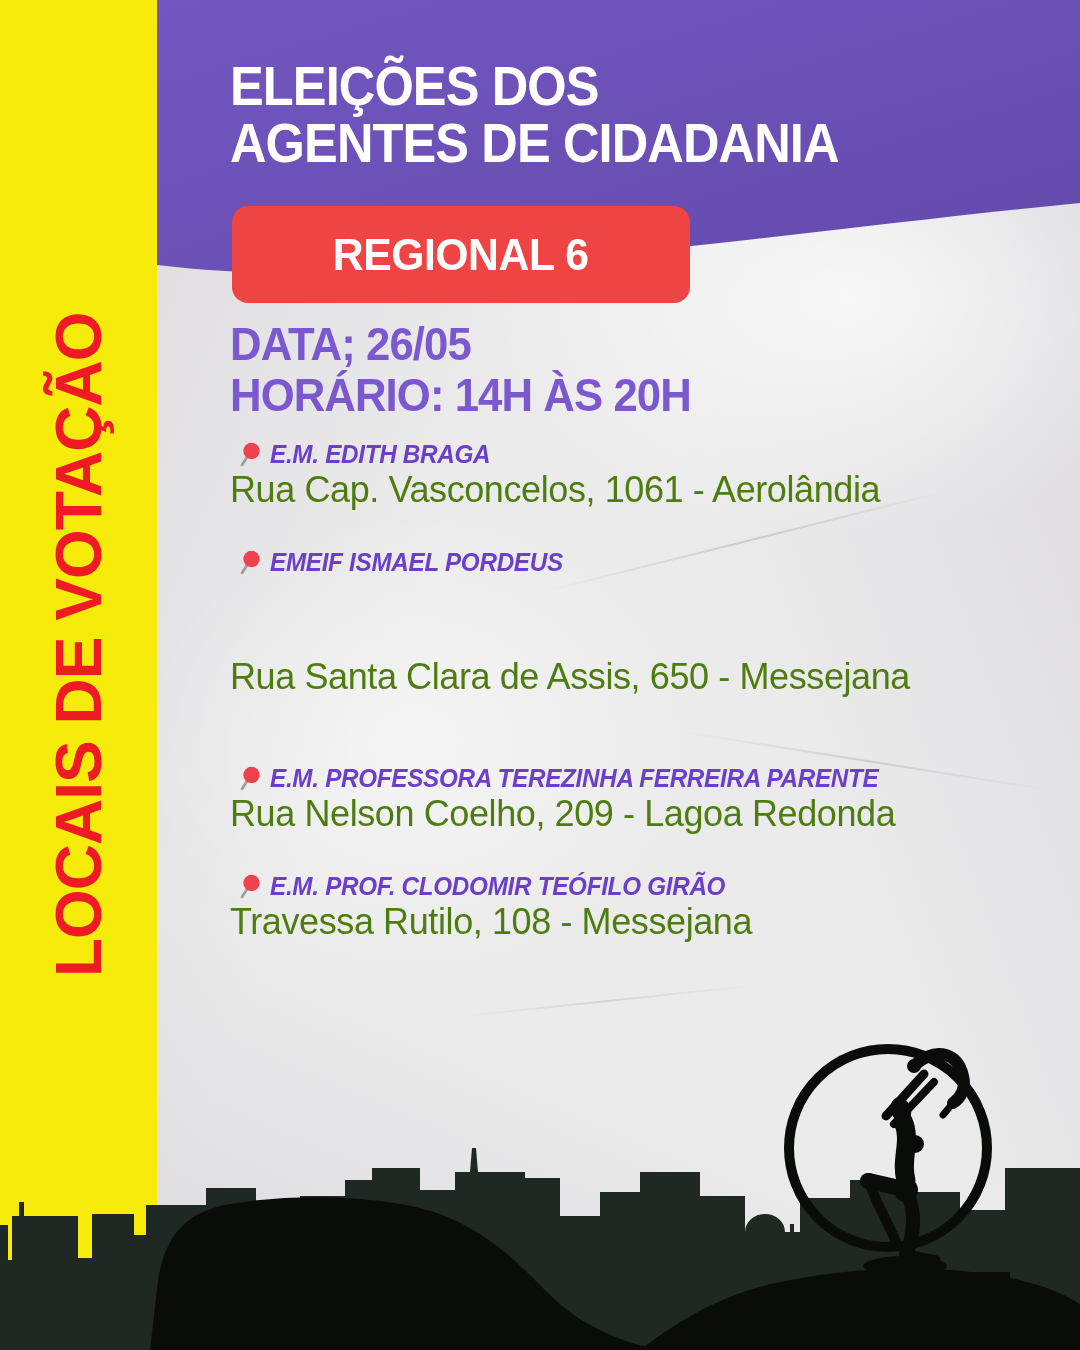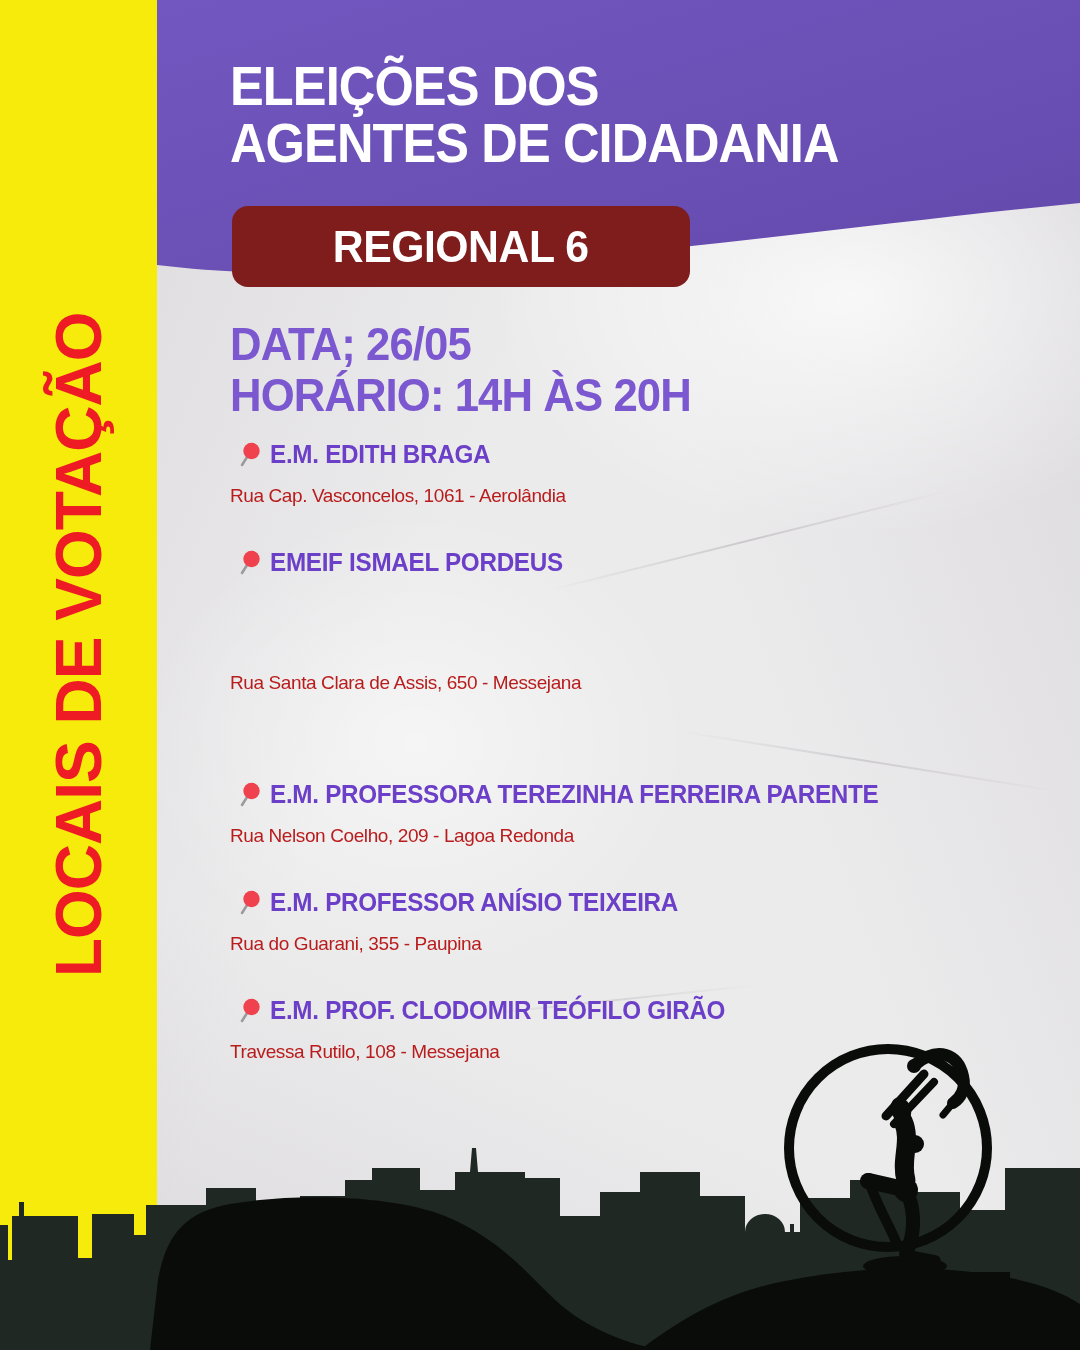--- a/index.html
+++ b/index.html
@@ -41,47 +41,47 @@
 
   
   .header-shape{position:absolute;left:157px;top:0;width:923px;height:300px;}
   .title{
     position:absolute;left:230px;top:58px;
     color:#ffffff;font-weight:700;font-size:55px;line-height:57px;
     letter-spacing:-1px;transform:scaleX(.92);transform-origin:left top;
     white-space:nowrap;
   }
   .badge{
-    position:absolute;left:232px;top:206px;width:458px;height:81px;
-    background:#7f1d1d;border-radius:16px;
+    position:absolute;left:232px;top:206px;width:458px;height:97px;
+    background:#ef4444;border-radius:16px;
     display:flex;align-items:center;justify-content:center;
   }
   .badge span{
     color:#fff;font-weight:700;font-size:45px;letter-spacing:-.5px;
     transform:scaleX(.95);white-space:nowrap;
   }
 
   .datetime{
     position:absolute;left:230px;top:318px;
     color:#7c58d0;font-weight:700;font-size:47px;line-height:51px;
     letter-spacing:-1px;transform:scaleX(.93);transform-origin:left top;
     white-space:nowrap;
   }
 
   
   .locations{position:absolute;left:230px;top:440px;width:640px;}
   .loc{height:108px;}
-  .loc-name-row{display:flex;align-items:center;gap:9px;padding-left:8px;}
+  .loc-name-row{display:flex;align-items:center;gap:9px;padding-left:8px;font-style:italic;}
   .loc-name{
     color:#6b3fc8;font-weight:700;font-size:25px;letter-spacing:-.3px;
     white-space:nowrap;transform:scaleX(.97);transform-origin:left center;
   }
   .pin{flex:0 0 auto;}
   .loc-addr{
-    margin-top:16px;color:#b91c1c;font-size:19px;letter-spacing:-.4px;
+    margin-top:0;color:#4d7c0f;font-size:36px;letter-spacing:-.4px;
     white-space:nowrap;
   }
 
   
   .footer{position:absolute;left:0;bottom:0;width:1080px;height:330px;}
 </style>
 </head>
 <body>
 
 <div class="poster">
@@ -152,30 +152,20 @@
       <div class="loc-name-row">
         <svg class="pin" width="23" height="26" viewBox="0 0 23 26">
             <line x1="4" y1="23" x2="11" y2="12" stroke="#9b9b9b" stroke-width="2.6" stroke-linecap="round"></line>
             <circle cx="13.5" cy="9" r="8.2" fill="#ef414e"></circle>
           </svg>
         <span class="loc-name">E.M. PROFESSORA TEREZINHA FERREIRA PARENTE</span>
       </div>
       <div class="loc-addr">Rua Nelson Coelho, 209 - Lagoa Redonda</div>
     </div>
 
-    <div class="loc">
-      <div class="loc-name-row">
-        <svg class="pin" width="23" height="26" viewBox="0 0 23 26">
-            <line x1="4" y1="23" x2="11" y2="12" stroke="#9b9b9b" stroke-width="2.6" stroke-linecap="round"></line>
-            <circle cx="13.5" cy="9" r="8.2" fill="#ef414e"></circle>
-          </svg>
-        <span class="loc-name">E.M. PROFESSOR ANÍSIO TEIXEIRA</span>
-      </div>
-      <div class="loc-addr">Rua do Guarani, 355 - Paupina</div>
-    </div>
 
     <div class="loc">
       <div class="loc-name-row">
         <svg class="pin" width="23" height="26" viewBox="0 0 23 26">
             <line x1="4" y1="23" x2="11" y2="12" stroke="#9b9b9b" stroke-width="2.6" stroke-linecap="round"></line>
             <circle cx="13.5" cy="9" r="8.2" fill="#ef414e"></circle>
           </svg>
         <span class="loc-name">E.M. PROF. CLODOMIR TEÓFILO GIRÃO</span>
       </div>
       <div class="loc-addr">Travessa Rutilo, 108 - Messejana</div>

